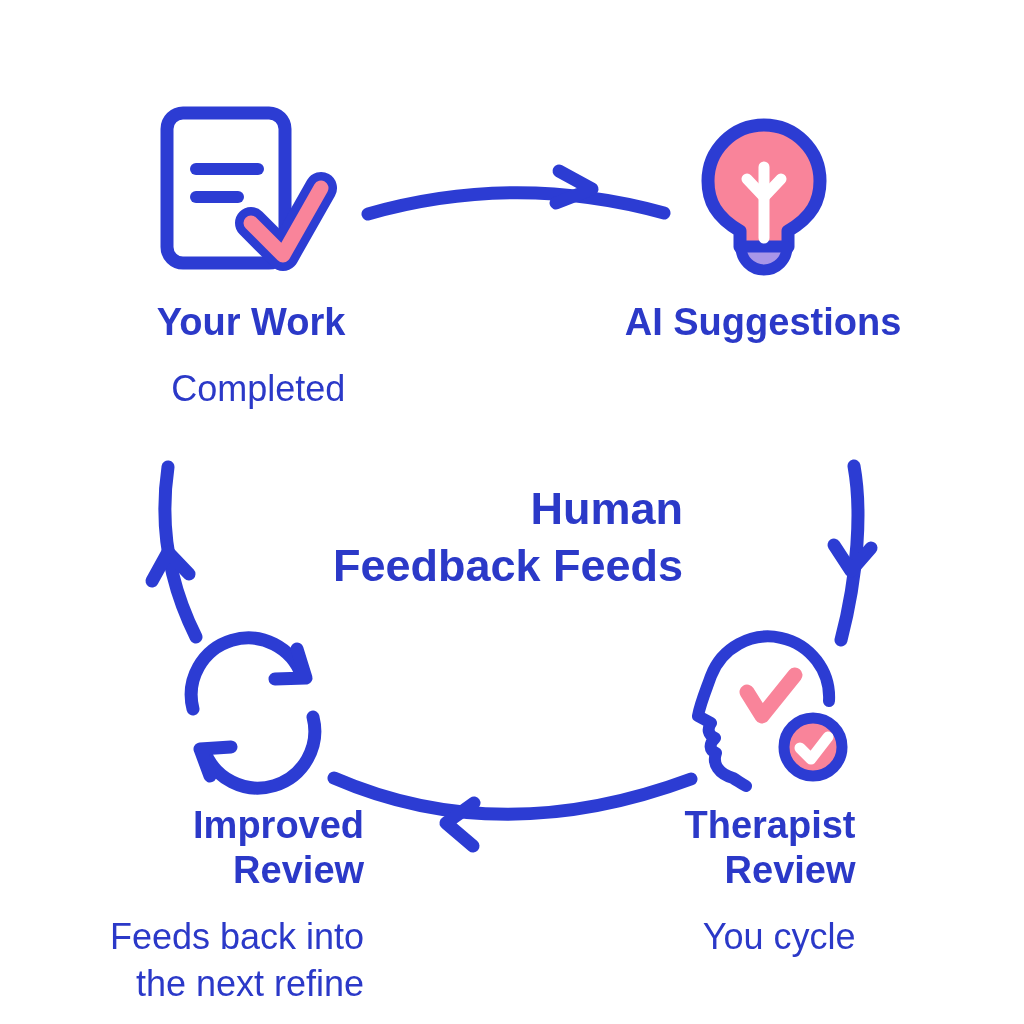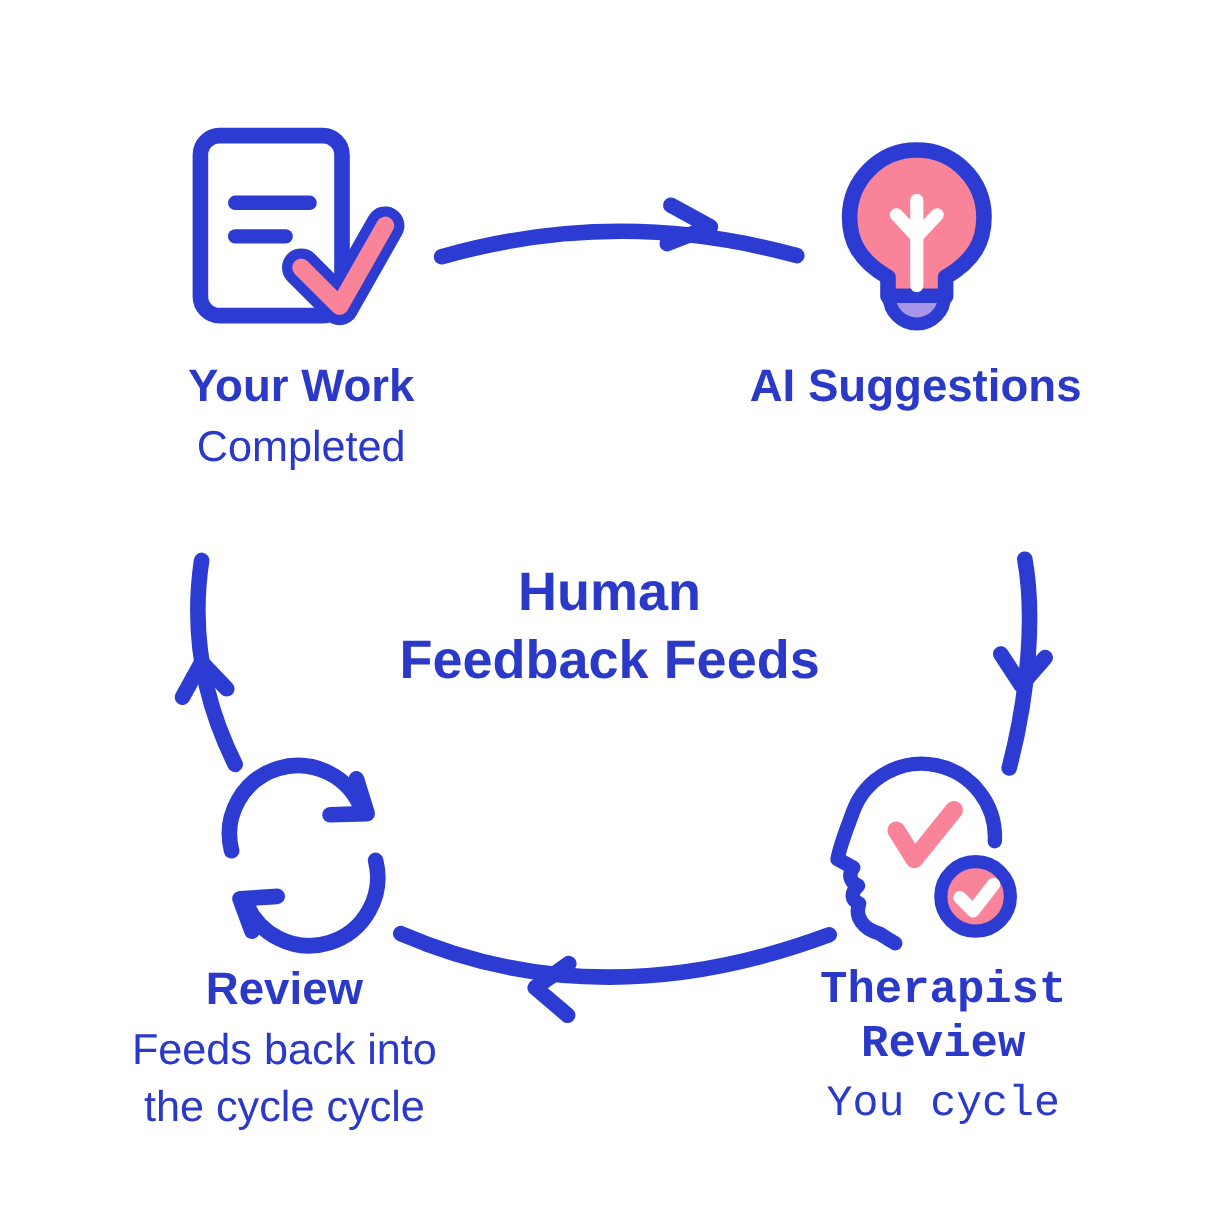--- a/index.html
+++ b/index.html
@@ -4,24 +4,24 @@
 <style>
   html,body { margin:0; padding:0; background:#ffffff; }
   .canvas {
     position:relative;
     width:1024px; height:1024px;
     background:#ffffff;
     font-family:"Liberation Sans", sans-serif;
     overflow:hidden;
   }
   svg.layer { position:absolute; left:0; top:0; }
-  .tb { position:absolute; transform:translateX(-50%); text-align:center; white-space:nowrap; color:#2B39C8; }
+  .tb { position:absolute; transform:translateX(-50%); text-align:right; white-space:nowrap; color:#2B39C8; }
   .t1  { font-size:38px; line-height:45px; font-weight:700; }
   .sub { font-size:36px; line-height:47px; font-weight:400; }
-  .sub-block { margin-top:3px; }
+  .sub-block { margin-top:20px; }
   .center-line { font-size:45px; line-height:57px; font-weight:700; }
   
   .bl   { stroke:#2C3CD3; fill:none; stroke-linecap:round; stroke-linejoin:round; }
   .w13  { stroke-width:13; }
   .w12  { stroke-width:12; }
 </style>
 </head>
 <body>
 
 <div class="canvas">
@@ -71,45 +71,46 @@
     </g>
 
     <g>
       <path class="bl w13" d="M 193 709 A 57 57 0 0 1 302 676"></path>
       <path class="bl w13" d="M 297 649 L 306 678 L 275 679"></path>
       <path class="bl w13" d="M 313 717 A 57 57 0 0 1 204 750"></path>
       <path class="bl w13" d="M 210 776 L 200 749 L 231 747"></path>
     </g>
   </svg>
 
-  <div class="tb" style="left:508px; top:464px;">
+  <div class="tb" style="left:508px; top:480px;">
     <div class="center-line">Human</div>
     <div class="center-line">Feedback Feeds</div>
   </div>
 
   <div class="tb" style="left:251px; top:300px;">
     <div class="t1">Your Work</div>
     <div class="sub-block">
       <div class="sub">Completed</div>
     </div>
   </div>
 
   <div class="tb" style="left:763px; top:300px;">
     <div class="t1">AI Suggestions</div>
   </div>
 
-  <div class="tb" style="left:786px; top:803px;font-family:Liberation Mono, monospace;">
+  <div class="tb" style="left:770px; top:803px;">
     <div class="t1">Therapist</div>
     <div class="t1">Review</div>
     <div class="sub-block">
       <div class="sub">You cycle</div>
     </div>
   </div>
 
   <div class="tb" style="left:237px; top:803px;">
+    <div class="t1">Improved</div>
     <div class="t1">Review</div>
     <div class="sub-block">
       <div class="sub">Feeds back into</div>
-      <div class="sub">the cycle cycle</div>
+      <div class="sub">the next refine</div>
     </div>
   </div>
 
 </div>
 
 </body></html>

